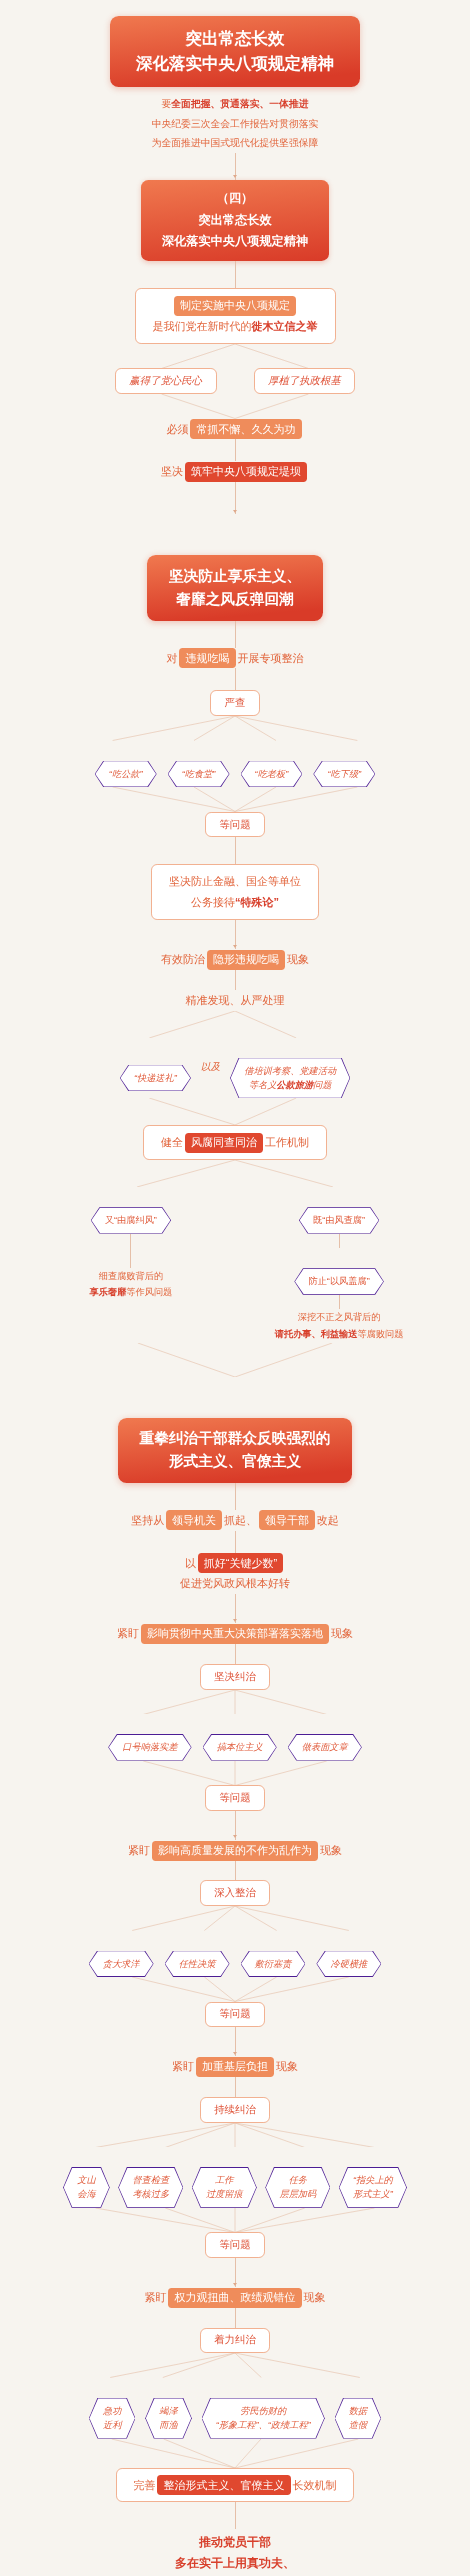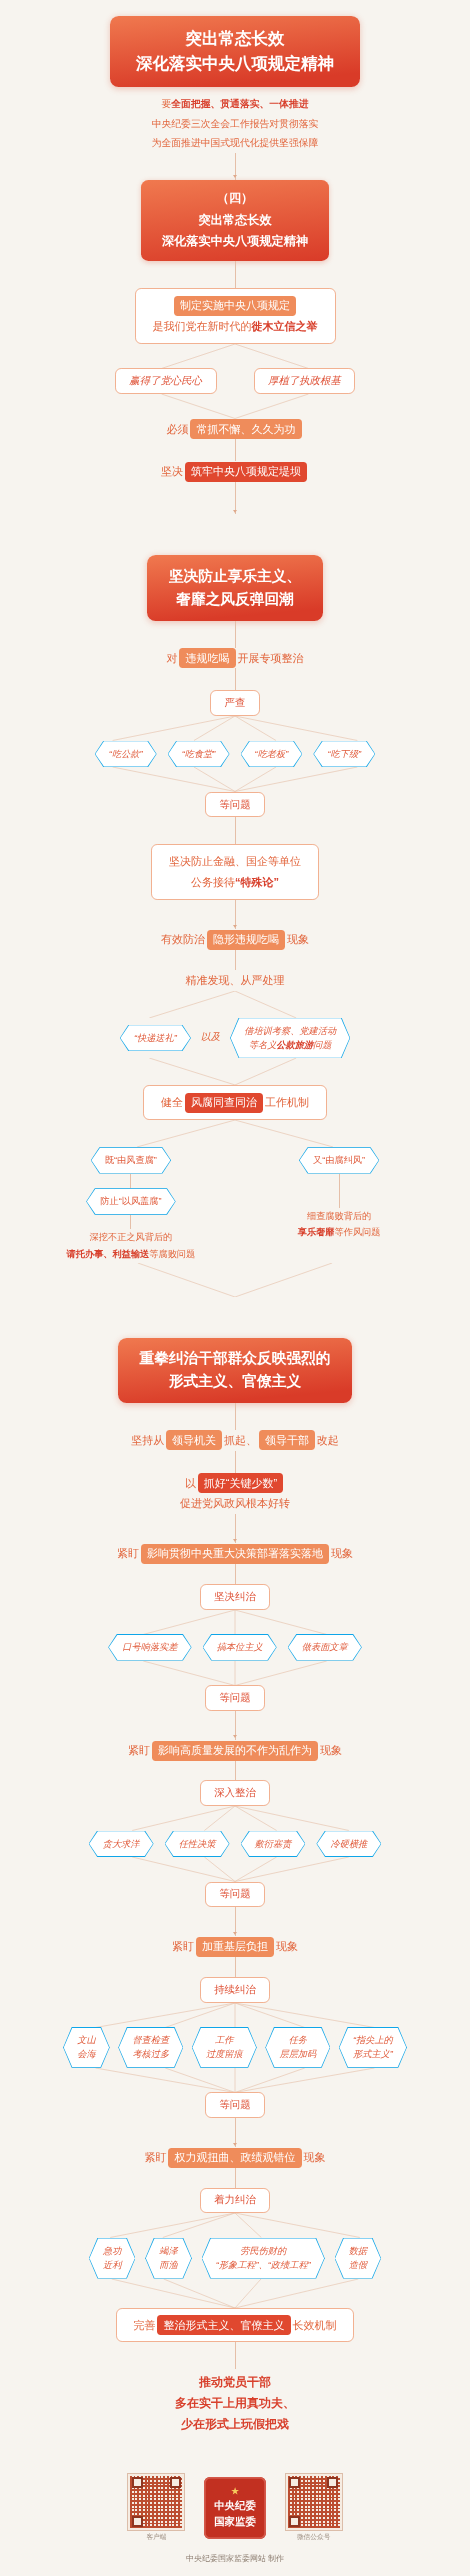--- a/index.html
+++ b/index.html
@@ -18,21 +18,21 @@
   .h24{height:14.7px}.h32{height:19.6px}.h36{height:22px}.h44{height:27px}.h48{height:29px}.h52{height:32px}.h56{height:34px}
   .box{background:#fff;border:0.6px solid var(--border,#f2b191);border-radius:6.1px;color:var(--orange,#e2653c);text-align:center;}
   .box-lg{padding:6px 17px;font-size:11px;line-height:1.9;}
   .box-sm{padding:4.9px 13.5px;font-size:10.4px;color:#df5237;}
   .line{font-size:11px;color:var(--orange,#e2653c);text-align:center;line-height:1.9;}
   .chip{display:inline-block;border-radius:3.7px;padding:1.2px 6.1px;color:#fff;margin:0 1.8px;line-height:1.6;}
   .chip-o{background:var(--chip_orange,#ef8c5b);}
   .chip-r{background:var(--chip_red,#e0482f);}
   .row{display:flex;align-items:center;justify-content:center;font-style:italic;}
   .g14{gap:8.6px}.g16{gap:9.8px}.g18{gap:11px}.g60{gap:37px}
-  .hex{--cut:8.6px;clip-path:polygon(var(--cut) 0,calc(100% - var(--cut)) 0,100% 50%,calc(100% - var(--cut)) 100%,var(--cut) 100%,0 50%);background:#0ea5e9;padding:0.6px;}
+  .hex{--cut:8.6px;clip-path:polygon(var(--cut) 0,calc(100% - var(--cut)) 0,100% 50%,calc(100% - var(--cut)) 100%,var(--cut) 100%,0 50%);background:#4c1d95;padding:0.6px;margin-top:20px;}
   .hex-in{clip-path:polygon(var(--cut) 0,calc(100% - var(--cut)) 0,100% 50%,calc(100% - var(--cut)) 100%,var(--cut) 100%,0 50%);background:#fff;padding:5.5px 13.5px;font-size:9.2px;color:#e05a3a;text-align:center;line-height:1.55;}
   .fan path{stroke:var(--line,#e5bfa8);fill:none;stroke-width:1;}
   .two-col{display:flex;gap:12.2px;align-items:flex-start;justify-content:center;}
   .col{width:196px;display:flex;flex-direction:column;align-items:center;}
   .branch-text{font-size:9.2px;color:var(--orange,#e2653c);text-align:center;line-height:1.8;}
   .yiji{font-size:9.8px;color:var(--orange,#e2653c);}
   .conclusion{margin-top:2.4px;text-align:center;font-size:12px;font-weight:bold;color:var(--red,#d8402c);line-height:1.75;}
   .footer{display:flex;align-items:center;gap:19.6px;margin-top:39px;}
   .qr-wrap{display:flex;flex-direction:column;align-items:center;gap:3.7px;}
   .qr{width:56px;height:56px;position:relative;background:repeating-linear-gradient(0deg,#bc4d30 0 1.8px,transparent 1.8px 3.7px),repeating-linear-gradient(90deg,#bc4d30 0 1.8px,#f6ece2 1.8px 3.7px);border:2.4px solid #f6ece2;outline:0.6px solid #dcbda9;}
@@ -184,42 +184,42 @@
     <span>健全</span><span class="chip chip-r">风腐同查同治</span><span>工作机制</span>
   </div>
 
   <svg class="fan" width="404" height="27" viewBox="0 0 660 44">
       <path d="M330 0 L170 44 M330 0 L490 44"></path>
     </svg>
 
   <div class="two-col">
     <div class="col">
       <div class="hex">
+          <div class="hex-in">又“由腐纠风”</div>
+        </div>
+      <div class="conn h56"></div>
+      <div class="branch-text">
+        <div><span>细查腐败背后的</span></div>
+        <div><span class="em">享乐奢靡</span><span>等作风问题</span></div>
+      </div>
+    </div>
+    <div class="col">
+      <div class="hex">
           <div class="hex-in">既“由风查腐”</div>
         </div>
       <div class="conn h24"></div>
       <div class="hex">
           <div class="hex-in">防止“以风盖腐”</div>
         </div>
       <div class="conn h24"></div>
       <div class="branch-text">
         <div><span>深挖不正之风背后的</span></div>
         <div><span class="em">请托办事、利益输送</span><span>等腐败问题</span></div>
       </div>
     </div>
-    <div class="col">
-      <div class="hex">
-          <div class="hex-in">又“由腐纠风”</div>
-        </div>
-      <div class="conn h56"></div>
-      <div class="branch-text">
-        <div><span>细查腐败背后的</span></div>
-        <div><span class="em">享乐奢靡</span><span>等作风问题</span></div>
-      </div>
-    </div>
   </div>
 
   <svg class="fan" width="404" height="34" viewBox="0 0 660 56">
       <path d="M170 0 L330 56 M490 0 L330 56"></path>
     </svg>
 
   <div class="banner section-banner">
     <div>重拳纠治干部群众反映强烈的</div>
     <div>形式主义、官僚主义</div>
   </div>

